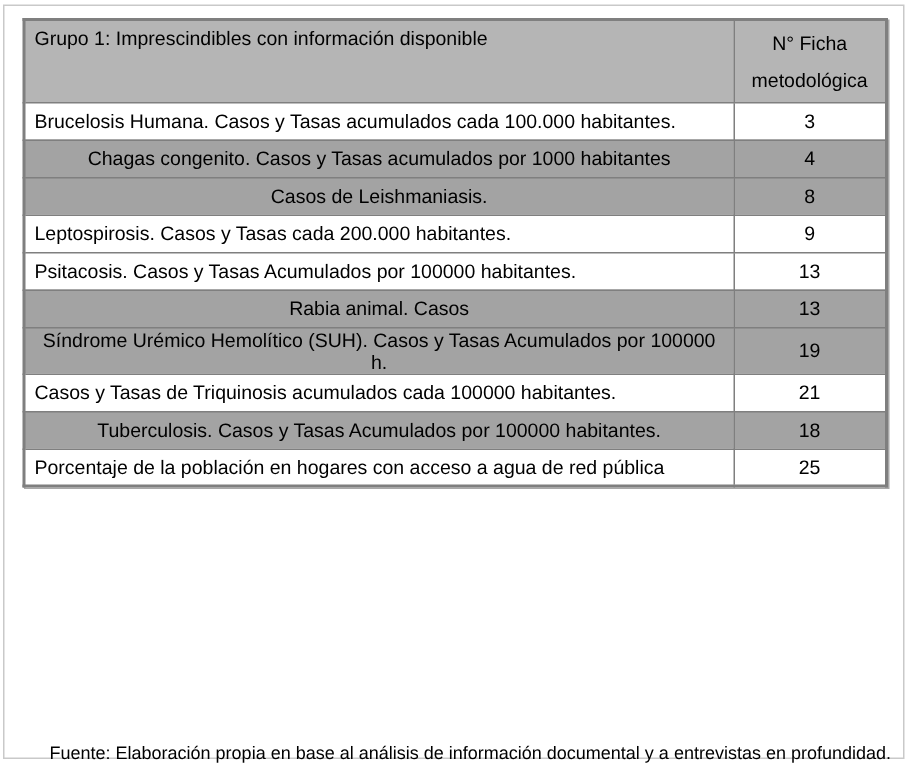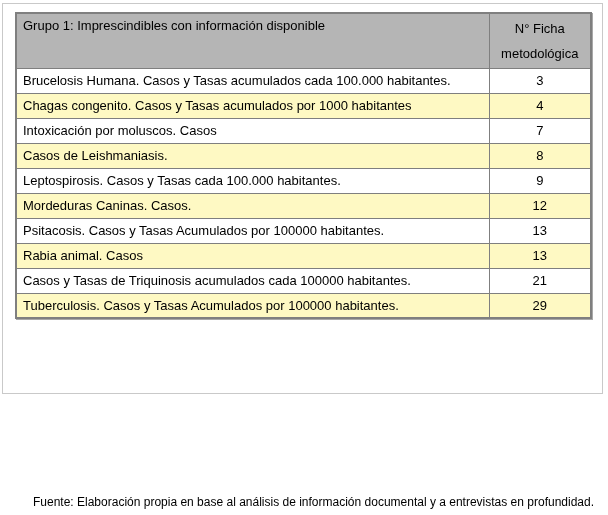--- a/index.html
+++ b/index.html
@@ -11,21 +11,21 @@
     font-family: "Liberation Sans", "DejaVu Sans", sans-serif;
     color: #000000;
     position: relative;
     overflow: hidden;
   }
   .frame {
     position: absolute;
     left: 2px;
     top: 3px;
     width: 601px;
-    height: 391px;
+    height: 503px;
     border: 1px solid #c9c9c9;
     background: #ffffff;
     box-sizing: border-box;
   }
   .table-wrap {
     position: absolute;
     left: 12px;
     top: 8px;
   }
   table.indicators {
@@ -56,21 +56,21 @@
     padding-top: 2px;
   }
   td {
     height: 25px;
     padding: 0 6px;
     vertical-align: middle;
     margin-left: 44px;
   }
   td.label { text-align: left; }
   td.num { text-align: center; }
-  tr.alt td { background: #fef9c3; }
+  tr.alt td { background: #a3a3a3; text-align: center; }
   .source-note {
     position: absolute;
     left: 17px;
     top: 491px;
     font-size: 12px;
     white-space: nowrap;
     margin-left: 13px;
   }
 </style>
 </head>
@@ -89,49 +89,49 @@
         <th class="ficha-head">N° Ficha metodológica</th>
       </tr>
       <tr>
         <td class="label">Brucelosis Humana. Casos y Tasas acumulados cada 100.000 habitantes.</td>
         <td class="num">3</td>
       </tr>
       <tr class="alt">
         <td class="label">Chagas congenito. Casos y Tasas acumulados por 1000 habitantes</td>
         <td class="num">4</td>
       </tr>
-      <tr>
-        <td class="label">Intoxicación por moluscos. Casos</td>
-        <td class="num">7</td>
-      </tr>
       <tr class="alt">
         <td class="label">Casos de Leishmaniasis.</td>
         <td class="num">8</td>
       </tr>
       <tr>
-        <td class="label">Leptospirosis. Casos y Tasas cada 100.000 habitantes.</td>
+        <td class="label">Leptospirosis. Casos y Tasas cada 200.000 habitantes.</td>
         <td class="num">9</td>
-      </tr>
-      <tr class="alt">
-        <td class="label">Mordeduras Caninas. Casos.</td>
-        <td class="num">12</td>
       </tr>
       <tr>
         <td class="label">Psitacosis. Casos y Tasas Acumulados por 100000 habitantes.</td>
         <td class="num">13</td>
       </tr>
       <tr class="alt">
         <td class="label">Rabia animal. Casos</td>
         <td class="num">13</td>
       </tr>
+      <tr class="alt">
+        <td class="label">Síndrome Urémico Hemolítico (SUH). Casos y Tasas Acumulados por 100000 h.</td>
+        <td class="num">19</td>
+      </tr>
       <tr>
         <td class="label">Casos y Tasas de Triquinosis acumulados cada 100000  habitantes.</td>
         <td class="num">21</td>
       </tr>
       <tr class="alt">
         <td class="label">Tuberculosis. Casos y Tasas Acumulados por 100000 habitantes.</td>
-        <td class="num">29</td>
+        <td class="num">18</td>
+      </tr>
+      <tr>
+        <td class="label">Porcentaje de la población en hogares con acceso a agua de red pública</td>
+        <td class="num">25</td>
       </tr>
     </tbody>
       </table>
   </div>
   <div class="source-note">Fuente: Elaboración propia en base al análisis de información documental y a entrevistas en profundidad.</div>
 </div>
 
 </body></html>

